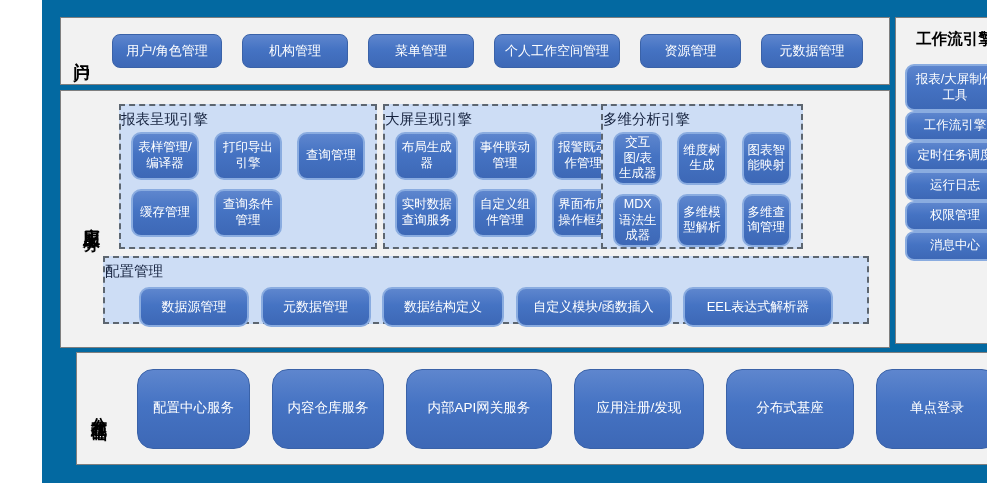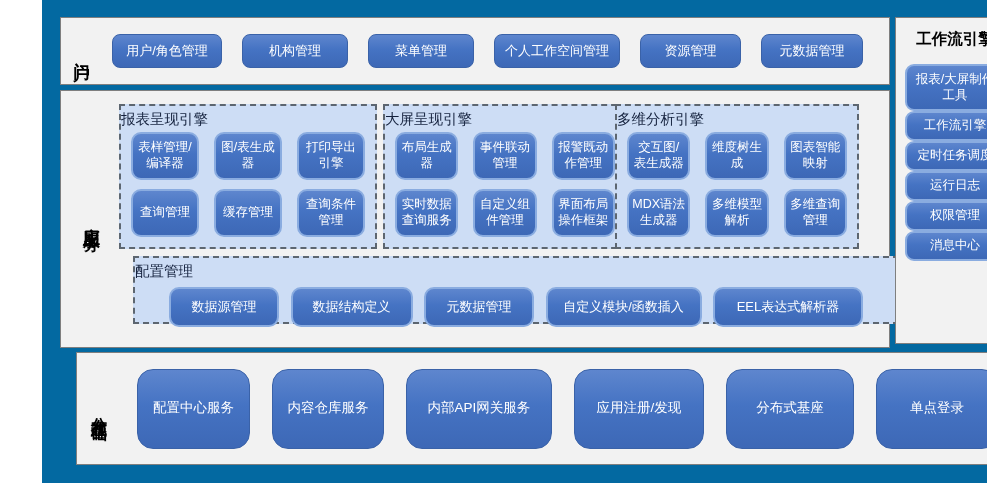--- a/index.html
+++ b/index.html
@@ -79,21 +79,21 @@
     grid-template-rows: 1fr 1fr;
     gap: 9px 15px;
     padding: 2px 10px 10px 10px;
   }
   .panel-btn {
     border: 2px solid #8aace0;
     border-radius: 10px;
     font-size: 12.5px;
     padding: 1px 3px;
   }
-  .config-panel { left: 72px; top: 165px; width: 766px; height: 68px; }
+  .config-panel { left: 42px; top: 165px; width: 766px; height: 68px; }
   .config-row {
     display: flex;
     align-items: center;
     justify-content: space-between;
     padding: 6px 34px 0 34px;
   }
   .config-btn { height: 40px; font-size: 13px; border-radius: 10px; border: 2px solid #8aace0; }
   
   .foundation {
     left: 34px; top: 352px; width: 953px; height: 113px;
@@ -145,58 +145,57 @@
     </div>
   </div>
 
   <div class="section app">
     <div class="vlabel">应用服务</div>
 
     <div class="panel engine-panel" style="left:58px; width:258px">
       <div class="panel-title">报表呈现引擎</div>
       <div class="engine-grid">
         <div class="btn panel-btn">表样管理/编译器</div>
-        <div class="btn panel-btn">图/表生成器</div>
         <div class="btn panel-btn">打印导出引擎</div>
         <div class="btn panel-btn">查询管理</div>
         <div class="btn panel-btn">缓存管理</div>
         <div class="btn panel-btn">查询条件管理</div>
       </div>
     </div>
 
     <div class="panel engine-panel" style="left:322px; width:244px">
       <div class="panel-title">大屏呈现引擎</div>
       <div class="engine-grid">
         <div class="btn panel-btn">布局生成器</div>
         <div class="btn panel-btn">事件联动管理</div>
         <div class="btn panel-btn">报警既动作管理</div>
         <div class="btn panel-btn">实时数据查询服务</div>
         <div class="btn panel-btn">自定义组件管理</div>
         <div class="btn panel-btn">界面布局操作框架</div>
       </div>
     </div>
 
-    <div class="panel engine-panel" style="left:554px; width:244px">
+    <div class="panel engine-panel" style="left:540px; width:202px">
       <div class="panel-title">多维分析引擎</div>
       <div class="engine-grid">
         <div class="btn panel-btn">交互图/表生成器</div>
         <div class="btn panel-btn">维度树生成</div>
         <div class="btn panel-btn">图表智能映射</div>
         <div class="btn panel-btn">MDX语法生成器</div>
         <div class="btn panel-btn">多维模型解析</div>
         <div class="btn panel-btn">多维查询管理</div>
       </div>
     </div>
 
     <div class="panel config-panel">
       <div class="panel-title">配置管理</div>
       <div class="config-row">
         <div class="btn config-btn" style="width:110px">数据源管理</div>
+        <div class="btn config-btn" style="width:110px">元数据管理</div>
         <div class="btn config-btn" style="width:122px">数据结构定义</div>
-        <div class="btn config-btn" style="width:110px">元数据管理</div>
         <div class="btn config-btn" style="width:156px">自定义模块/函数插入</div>
         <div class="btn config-btn" style="width:150px">EEL表达式解析器</div>
       </div>
     </div>
   </div>
 
   <div class="section foundation">
     <div class="vlabel">分布式基础</div>
     <div class="foundation-buttons">
       <div class="btn foundation-btn" style="width:113px">配置中心服务</div>

